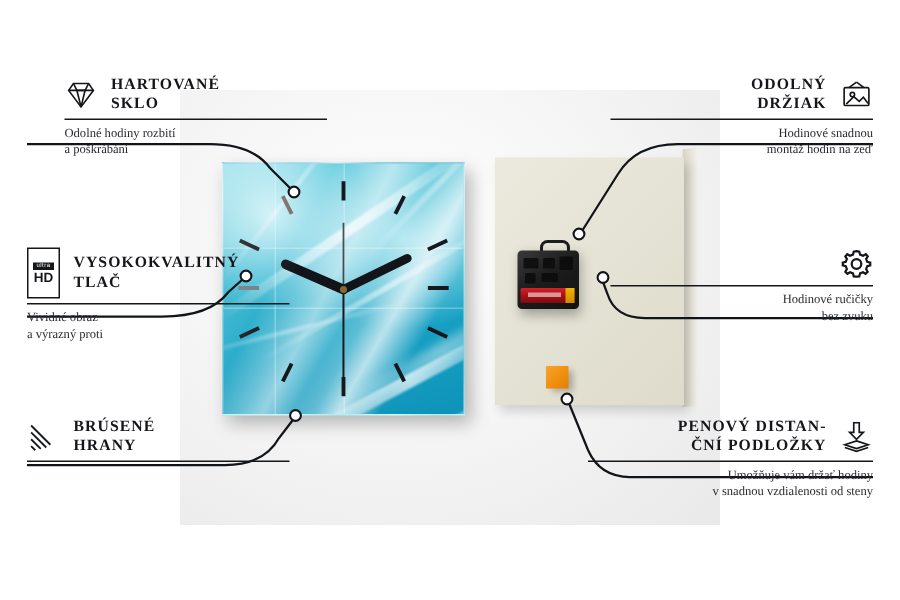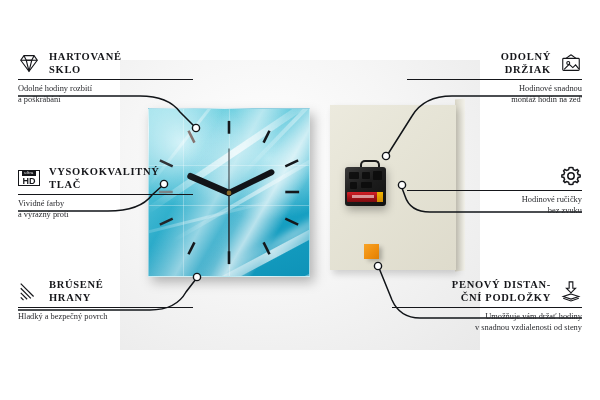--- a/index.html
+++ b/index.html
@@ -198,21 +198,21 @@
   }
   .f-desc {
     font-family: "Liberation Serif", serif;
     font-size: 8.4px;
     line-height: 11px;
     color: #2a2b2f;
   }
 
   
   .hd-badge {
-    width: 22px; height: 16px;
+    width: 22px; height: 34px;
     border: 1.3px solid #15161a;
     box-sizing: border-box;
     display: flex;
     flex-direction: column;
     align-items: center;
     justify-content: center;
     line-height: 1;
   }
   .hd-ultra {
     font-family: "Liberation Sans", sans-serif;
@@ -320,21 +320,21 @@
     <g fill="#ffffff" stroke="#111418" stroke-width="1.4">
       <circle cx="196" cy="128" r="3.6"></circle>
       <circle cx="164" cy="184" r="3.6"></circle>
       <circle cx="197" cy="277" r="3.6"></circle>
       <circle cx="386" cy="156" r="3.6"></circle>
       <circle cx="402" cy="185" r="3.6"></circle>
       <circle cx="378" cy="266" r="3.6"></circle>
     </g>
   </svg>
 
-  <div class="feature left" style="top:50px;">
+  <div class="feature left" style="top:50px;margin-left:25px;">
     <div class="f-head">
       <span class="f-icon">
         <svg viewBox="0 0 24 24" width="22" height="22" fill="none" stroke="#15161a" stroke-width="1.2">
           <path d="M3 9 L12 21 L21 9 L17.5 4 L6.5 4 Z"></path>
           <path d="M3 9 H21"></path>
             <path d="M6.5 4 L9 9 L12 21"></path>
             <path d="M17.5 4 L15 9 L12 21"></path>
             <path d="M9 9 H15"></path>
         </svg>
       </span>
@@ -353,42 +353,39 @@
       <span class="f-icon hd-badge">
         <span class="hd-ultra">ultra</span>
         <span class="hd-hd">HD</span>
       </span>
       <span class="f-title">
         <span>VYSOKOKVALITNÝ</span><br><span>TLAČ</span>
       </span>
     </div>
     <div class="f-rule"></div>
     <div class="f-desc">
-      <span>Vividné farby</span><br><span>a výrazný proti</span>
+      <span>Vividné obraz</span><br><span>a výrazný proti</span>
     </div>
   </div>
 
   <div class="feature left" style="top:278px;">
     <div class="f-head">
       <span class="f-icon">
         <svg viewBox="0 0 24 24" width="22" height="22" fill="none" stroke="#15161a" stroke-width="1.3">
           <path d="M3 4 L17 18"></path>
             <path d="M3 9 L14 20"></path>
             <path d="M3 14 L10 21"></path>
             <path d="M3 19 L6 22"></path>
         </svg>
       </span>
       <span class="f-title">
         <span>BRÚSENÉ</span><br><span>HRANY</span>
       </span>
     </div>
     <div class="f-rule"></div>
-    <div class="f-desc">
-      <span>Hladký a bezpečný povrch</span>
-    </div>
   </div>
 
   <div class="feature right" style="top:50px;">
     <div class="f-head">
       <span class="f-icon">
         <svg viewBox="0 0 24 24" width="22" height="22" fill="none" stroke="#15161a" stroke-width="1.2">
           <rect x="3" y="7" width="18" height="13" rx="1"></rect>
           <path d="M12 3 L6.5 7"></path>
             <path d="M12 3 L17.5 7"></path>
           <circle cx="9" cy="12" r="1.6"></circle>

